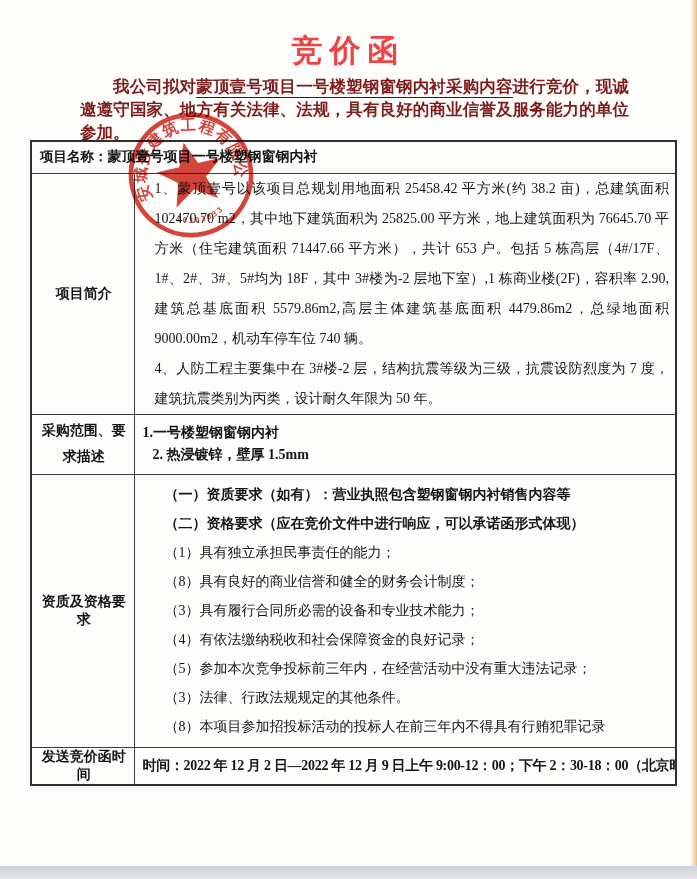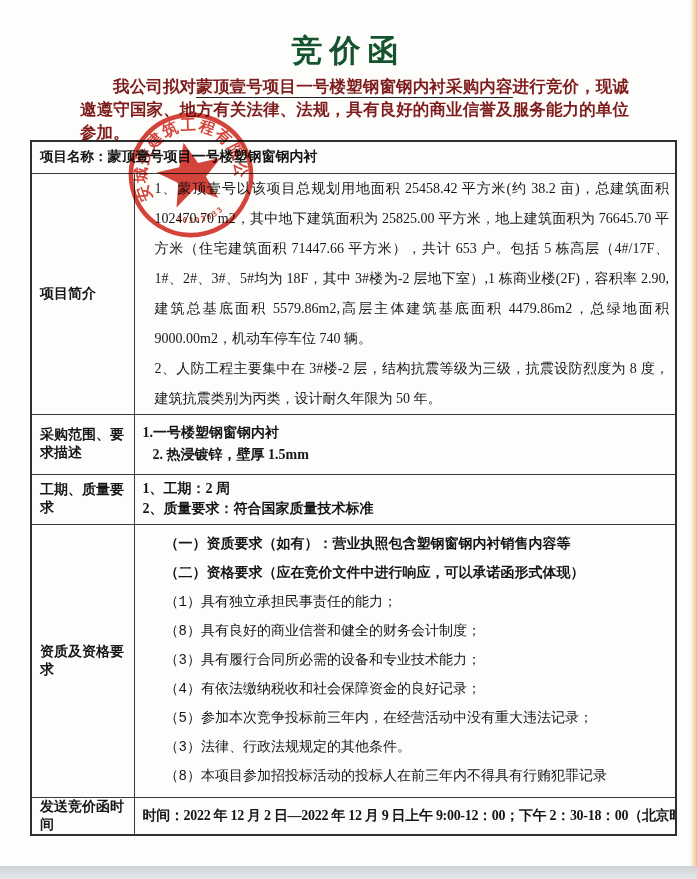--- a/index.html
+++ b/index.html
@@ -17,47 +17,47 @@
     position:absolute;left:0;top:866px;width:697px;height:13px;
     background:linear-gradient(#cfd3d6,#e4e7e9);
   }
   .paper-right-edge{
     position:absolute;right:0;top:0;width:7px;height:868px;
     background:linear-gradient(90deg,rgba(233,194,126,0),#e9c27e 80%,#d8a75c);
     opacity:.75;
   }
   .doc-title{
     margin:0;padding-top:30px;text-align:center;
-    font-size:31px;font-weight:900;letter-spacing:7px;color:#14532d;
+    font-size:31px;font-weight:900;letter-spacing:7px;color:#ef4444;
   }
   .intro{
     position:absolute;left:80px;top:58px;width:549px;
     font-size:16.5px;line-height:23px;text-align:justify;
     text-indent:2em;color:#7f1d1d;font-weight:600;
   }
   .intro .ul{border-bottom:1.5px solid #222;padding-bottom:1px;}
   table.bid{
     position:absolute;left:30px;top:140px;width:645px;
     border-collapse:collapse;table-layout:fixed;
   }
   table.bid td{
     border:1.6px solid #3b3b3b;vertical-align:middle;
     padding:0 6px 0 8px;font-size:14px;color:#161616;
     overflow:hidden;
   }
   table.bid{border:2px solid #2f2f2f;}
-  .lbl{font-weight:700;font-size:13.5px;letter-spacing:0;}
+  .lbl{font-weight:700;font-size:13.5px;letter-spacing:0;text-align:center;}
   .val-strong{font-weight:700;}
   td.top{vertical-align:top;padding-top:7px;}
   .overview p{margin:0 0 0 12px;line-height:30px;text-align:justify;font-weight:500;}
   .scope-line{line-height:22px;font-weight:700;font-family:Liberation Serif, serif;}
   .scope-line.indent{padding-left:10px;}
   .sched-line{line-height:20px;font-weight:700;}
   .qual{padding-left:30px !important;}
-  .qual-line{line-height:29px;white-space:nowrap;font-family:Liberation Mono, monospace;}
+  .qual-line{line-height:29px;white-space:nowrap;}
   .qual-line.head{font-weight:700;}
   .send-time{font-weight:700;font-size:13px;white-space:nowrap;letter-spacing:-0.3px;}
   .stamp{
     position:absolute;left:106px;top:90px;width:170px;height:170px;
     mix-blend-mode:multiply;opacity:.88;pointer-events:none;
   }
 </style>
 </head>
 <body>
 
@@ -75,35 +75,28 @@
         <col style="width:280px">
     </colgroup>
     <tbody>
         <tr style="height:32px">
       <td colspan="4"><span class="lbl val-strong">项目名称：</span><span class="val-strong">蒙顶壹号项目一号楼塑钢窗钢内衬</span></td>
     </tr>
     <tr style="height:206px">
       <td class="lbl top">项目简介</td>
       <td colspan="3" class="top overview">
         <p>1、蒙顶壹号以该项目总规划用地面积 25458.42 平方米(约 38.2 亩)，总建筑面积 102470.70 m2，其中地下建筑面积为 25825.00 平方米，地上建筑面积为 76645.70 平方米（住宅建筑面积 71447.66 平方米），共计 653 户。包括 5 栋高层（4#/17F、1#、2#、3#、5#均为 18F，其中 3#楼为-2 层地下室）,1 栋商业楼(2F)，容积率 2.90,建筑总基底面积 5579.86m2,高层主体建筑基底面积 4479.86m2，总绿地面积 9000.00m2，机动车停车位 740 辆。</p>
-        <p>2、人防工程主要集中在 3#楼-2 层，结构抗震等级为三级，抗震设防烈度为 8 度，建筑抗震类别为丙类，设计耐久年限为 50 年。</p>
+        <p>4、人防工程主要集中在 3#楼-2 层，结构抗震等级为三级，抗震设防烈度为 7 度，建筑抗震类别为丙类，设计耐久年限为 50 年。</p>
       </td>
     </tr>
     <tr style="height:60px">
-      <td class="lbl top" style="line-height:18px">采购范围、要求描述</td>
+      <td class="lbl top" style="line-height:26px">采购范围、要求描述</td>
       <td colspan="3">
         <div class="scope-line">1.一号楼塑钢窗钢内衬</div>
         <div class="scope-line indent">2.  热浸镀锌，壁厚 1.5mm</div>
-      </td>
-    </tr>
-    <tr style="height:50px">
-      <td class="lbl">工期、质量要求</td>
-      <td colspan="3">
-        <div class="sched-line">1、工期：2 周</div>
-        <div class="sched-line">2、质量要求：符合国家质量技术标准</div>
       </td>
     </tr>
     <tr style="height:273px">
       <td class="lbl">资质及资格要求</td>
       <td colspan="3" class="qual">
         <div class="qual-line head">（一）资质要求（如有）：营业执照包含塑钢窗钢内衬销售内容等</div>
         <div class="qual-line head">（二）资格要求（应在竞价文件中进行响应，可以承诺函形式体现）</div>
         <div class="qual-line">（1）具有独立承担民事责任的能力；</div>
         <div class="qual-line">（8）具有良好的商业信誉和健全的财务会计制度；</div>
         <div class="qual-line">（3）具有履行合同所必需的设备和专业技术能力；</div>

